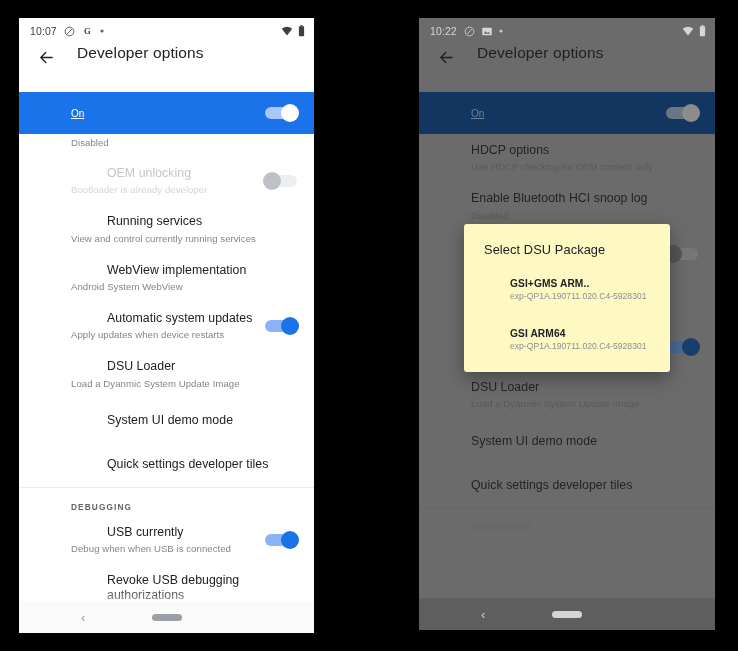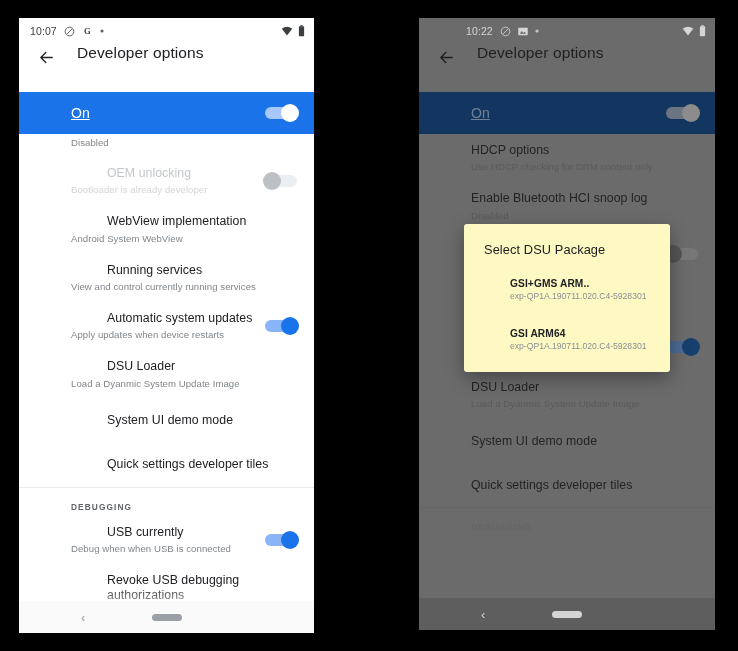--- a/index.html
+++ b/index.html
@@ -54,21 +54,21 @@
     font-size: 15.5px;
     letter-spacing: .1px;
   }
 
   
   .master {
     height: 42px;
     display:flex; align-items:center;
     padding: 0 17px 0 52px;
   }
-  .master .label { flex:1; font-size: 14px; text-decoration: underline; }
+  .master .label { flex:1; font-size: 10px; text-decoration: underline; }
 
   
   .list { position:relative; }
   .row {
     display:flex; align-items:center;
     padding: 9px 17px 9px 52px;
     min-height: 44px;
   }
   .row .txt { flex:1; min-width:0; }
   .row .title { font-size: 12.3px; letter-spacing: .05px; line-height: 1.25; }
@@ -130,21 +130,21 @@
   }
   .light .sw.on  .track { background:#8ab4f8; }
   .light .sw.on  .thumb { background:#1a73e8; }
   .light .sw.master-on .track { background:#a8c7fa; }
   .light .sw.master-on .thumb { background:#ffffff; }
   .light .sw.off .track { background:#eceff1; }
   .light .sw.off .thumb { background:#bdc1c6; }
 
   
   .dim { background: #6b6b6b; }
-  .dim .statusbar { background:#6b6b6b; color:#d6d6d6;margin-left:36px; }
+  .dim .statusbar { background:#6b6b6b; color:#d6d6d6; }
   .dim .appbar { background:#6b6b6b; }
   .dim .appbar-title { color:#1f1f1f; }
   .dim .master { background:#12365f; }
   .dim .master .label { color:#6f8096; }
   .dim .row .title { color:#232323; }
   .dim .row .sub   { color:#5a5a5a; }
   .dim .section-head { color:#5a5a5a; }
   .dim .divider { background:#666666; }
   .dim .navbar { background:#5e5e5e; }
   .dim .nav-back { color:#cfcfcf; }
@@ -255,29 +255,29 @@
             <div class="sub">Bootloader is already developer</div>
           </div>
           <div class="sw off">
             <span class="track"></span>
             <span class="thumb"></span>
           </div>
         </div>
 
         <div class="row">
           <div class="txt">
+            <div class="title">Running services</div>
+            <div class="sub">View and control currently running services</div>
+          </div>
+        </div>
+
+        <div class="row">
+          <div class="txt">
             <div class="title">WebView implementation</div>
             <div class="sub">Android System WebView</div>
-          </div>
-        </div>
-
-        <div class="row">
-          <div class="txt">
-            <div class="title">Running services</div>
-            <div class="sub">View and control currently running services</div>
           </div>
         </div>
 
         <div class="row">
           <div class="txt">
             <div class="title">Automatic system updates</div>
             <div class="sub">Apply updates when device restarts</div>
           </div>
           <div class="sw on">
             <span class="track"></span>

